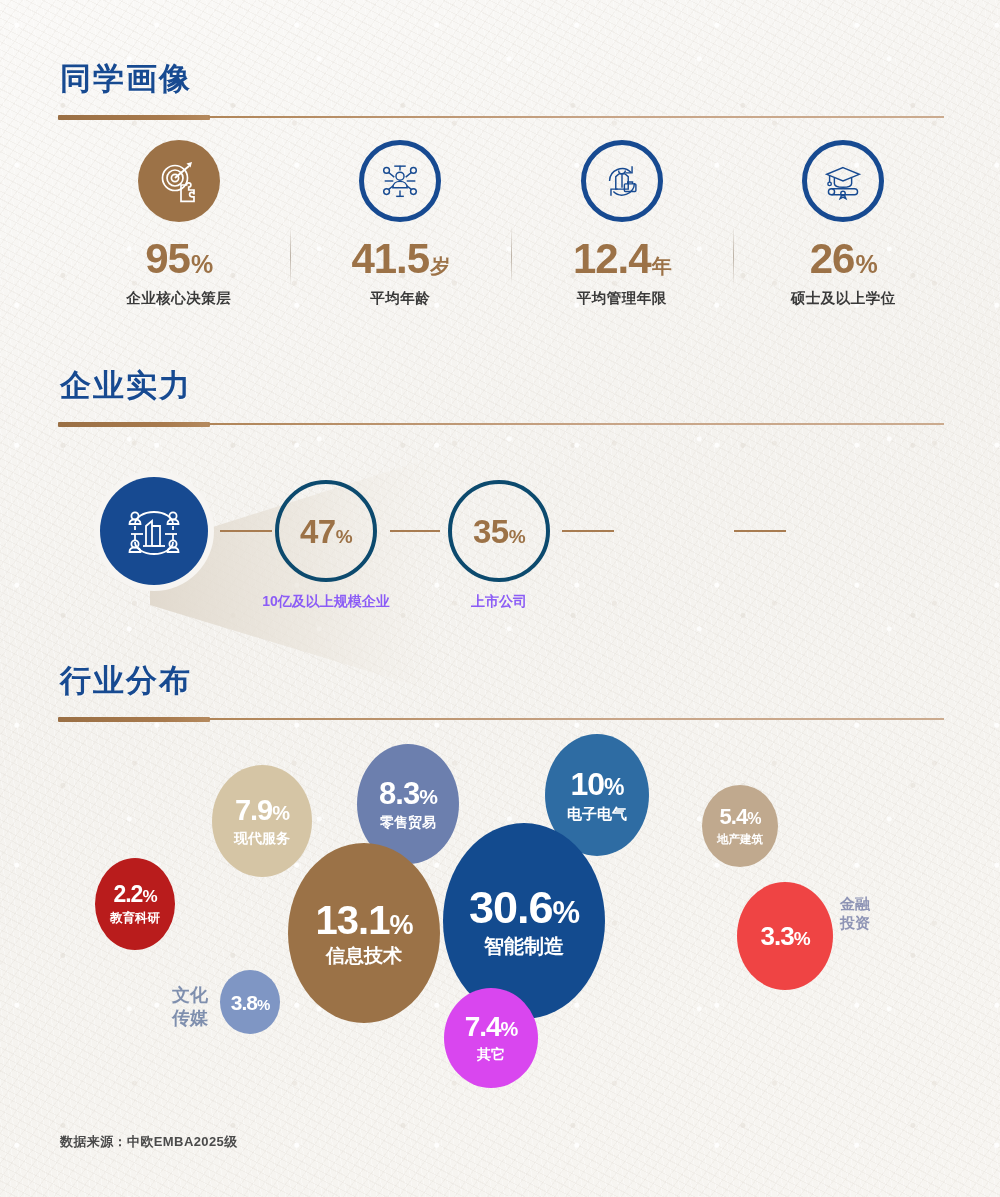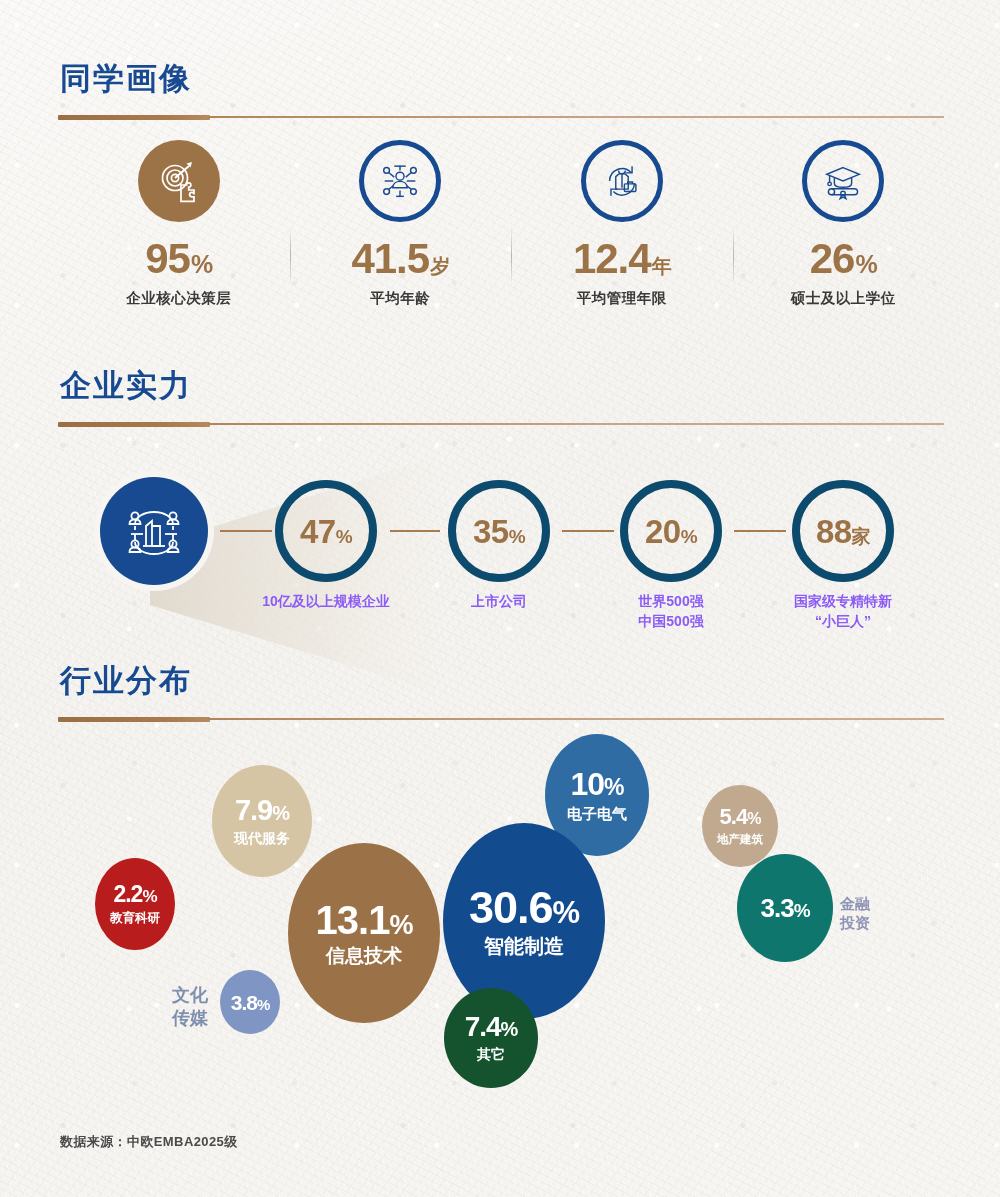--- a/index.html
+++ b/index.html
@@ -64,21 +64,21 @@
   .chain-wrap{ position:absolute; left:0; top:455px; width:1000px; height:200px; }
   .beam{ position:absolute; left:140px; top:0; width:560px; height:240px; z-index:0; }
   .chain{ position:absolute; left:60px; top:0; width:886px; height:200px; z-index:1; }
   .hub{
     position:absolute; left:40px; top:22px; width:108px; height:108px; border-radius:50%;
     background:#174a91; display:flex; align-items:center; justify-content:center;
     box-shadow:0 0 0 6px #f7f5f2;
   }
   .node{ position:absolute; top:25px; width:102px; height:102px; }
   .node .ring{
-    width:102px; height:102px; border-radius:50%; border:8px solid #0c4a6e;
+    width:102px; height:102px; border-radius:50%; border:4px solid #0c4a6e;
     display:flex; align-items:center; justify-content:center; background:transparent;
   }
   .node .val{ font-size:33px; font-weight:800; color:#9c7247; line-height:1; letter-spacing:-.5px; }
   .node .val .u{ font-size:19px; font-weight:700; }
   .node .cap{
     position:absolute; left:50%; transform:translateX(-50%); top:112px;
     white-space:nowrap; text-align:center; font-size:14px; font-weight:700;
     color:#8b5cf6; line-height:1.42;
   }
   .link{ position:absolute; top:75px; height:2px; background:#a87c51; }
@@ -252,52 +252,44 @@
 
       <div class="link" style="left:330px; width:50px;"></div>
       <div class="node" style="left:388px">
         <div class="ring">
           <div class="val"><span>35</span><span class="u">%</span></div>
         </div>
         <div class="cap">上市公司</div>
       </div>
 
       <div class="link" style="left:502px; width:52px;"></div>
-      <div class="node" style="left:560px">
-        <div class="ring">
-          <div class="val"><span>20</span><span class="u">%</span></div>
-        </div>
-        <div class="cap">世界500强<br>中国500强</div>
-      </div>
 
       <div class="link" style="left:674px; width:52px;"></div>
-      <div class="node" style="left:732px">
-        <div class="ring">
-          <div class="val"><span>88</span><span class="u">家</span></div>
-        </div>
-        <div class="cap">国家级专精特新<br>“小巨人”</div>
-      </div>
     </div>
   </div>
 
   <div class="section" style="top:660px">
     <div class="sec-title">行业分布</div>
     <div class="rule">
       <div class="thick"></div>
       <div class="thin"></div>
     </div>
   </div>
 
   <div class="bubbles">
 
     <div class="bub" style="left:212px; top:47px; width:100px; height:112px; background:#d5c5a5; z-index:2;">
       <div class="v" style="font-size:29px"><span>7.9</span><span class="u" style="font-size:20px">%</span></div>
       <div class="n" style="font-size:14px">现代服务</div>
     </div>
 
+    <div class="bub" style="left:357px; top:26px; width:102px; height:120px; background:#6c7fae; z-index:3;">
+      <div class="v" style="font-size:31px"><span>8.3</span><span class="u" style="font-size:21px">%</span></div>
+      <div class="n" style="font-size:14px">零售贸易</div>
+    </div>
 
     <div class="bub" style="left:545px; top:16px; width:104px; height:122px; background:#2e6ca3; z-index:3;">
       <div class="v" style="font-size:32px"><span>10</span><span class="u" style="font-size:23px">%</span></div>
       <div class="n" style="font-size:15px">电子电气</div>
     </div>
 
     <div class="bub" style="left:702px; top:67px; width:76px; height:82px; background:#c0a98e; z-index:2;">
       <div class="v" style="font-size:22px"><span>5.4</span><span class="u" style="font-size:16px">%</span></div>
       <div class="n" style="font-size:11.5px">地产建筑</div>
     </div>
@@ -311,30 +303,30 @@
       <div class="v" style="font-size:40px"><span>13.1</span><span class="u" style="font-size:27px">%</span></div>
       <div class="n" style="font-size:19px">信息技术</div>
     </div>
 
     <div class="bub" style="left:443px; top:105px; width:162px; height:196px; background:#134b8f; z-index:5;">
       <div class="v" style="font-size:45px"><span>30.6</span><span class="u" style="font-size:31px">%</span></div>
       <div class="n" style="font-size:20px">智能制造</div>
     </div>
 
 
-    <div class="bub" style="left:737px; top:136px; width:96px; height:108px; background:#0f766e; z-index:3;">
+    <div class="bub" style="left:737px; top:164px; width:96px; height:108px; background:#ef4444; z-index:3;">
       <div class="v" style="font-size:26px"><span>3.3</span><span class="u" style="font-size:19px">%</span></div>
     </div>
     <div class="outlabel" style="left:840px; top:177px; font-size:15px; color:#8e94b5;">金融<br>投资</div>
 
     <div class="bub" style="left:220px; top:252px; width:60px; height:64px; background:#7f96c4; z-index:3;">
       <div class="v" style="font-size:21px"><span>3.8</span><span class="u" style="font-size:15px">%</span></div>
     </div>
     <div class="outlabel" style="left:172px; top:266px; font-size:18px; color:#7f8fae; text-align:right;">文化<br>传媒</div>
 
-    <div class="bub" style="left:444px; top:270px; width:94px; height:100px; background:#14532d; z-index:6;">
+    <div class="bub" style="left:444px; top:270px; width:94px; height:100px; background:#d946ef; z-index:6;">
       <div class="v" style="font-size:28px"><span>7.4</span><span class="u" style="font-size:20px">%</span></div>
       <div class="n" style="font-size:14px">其它</div>
     </div>
   </div>
 
   <div class="source">数据来源：中欧EMBA2025级</div>
 </div>
 
 </body></html>

